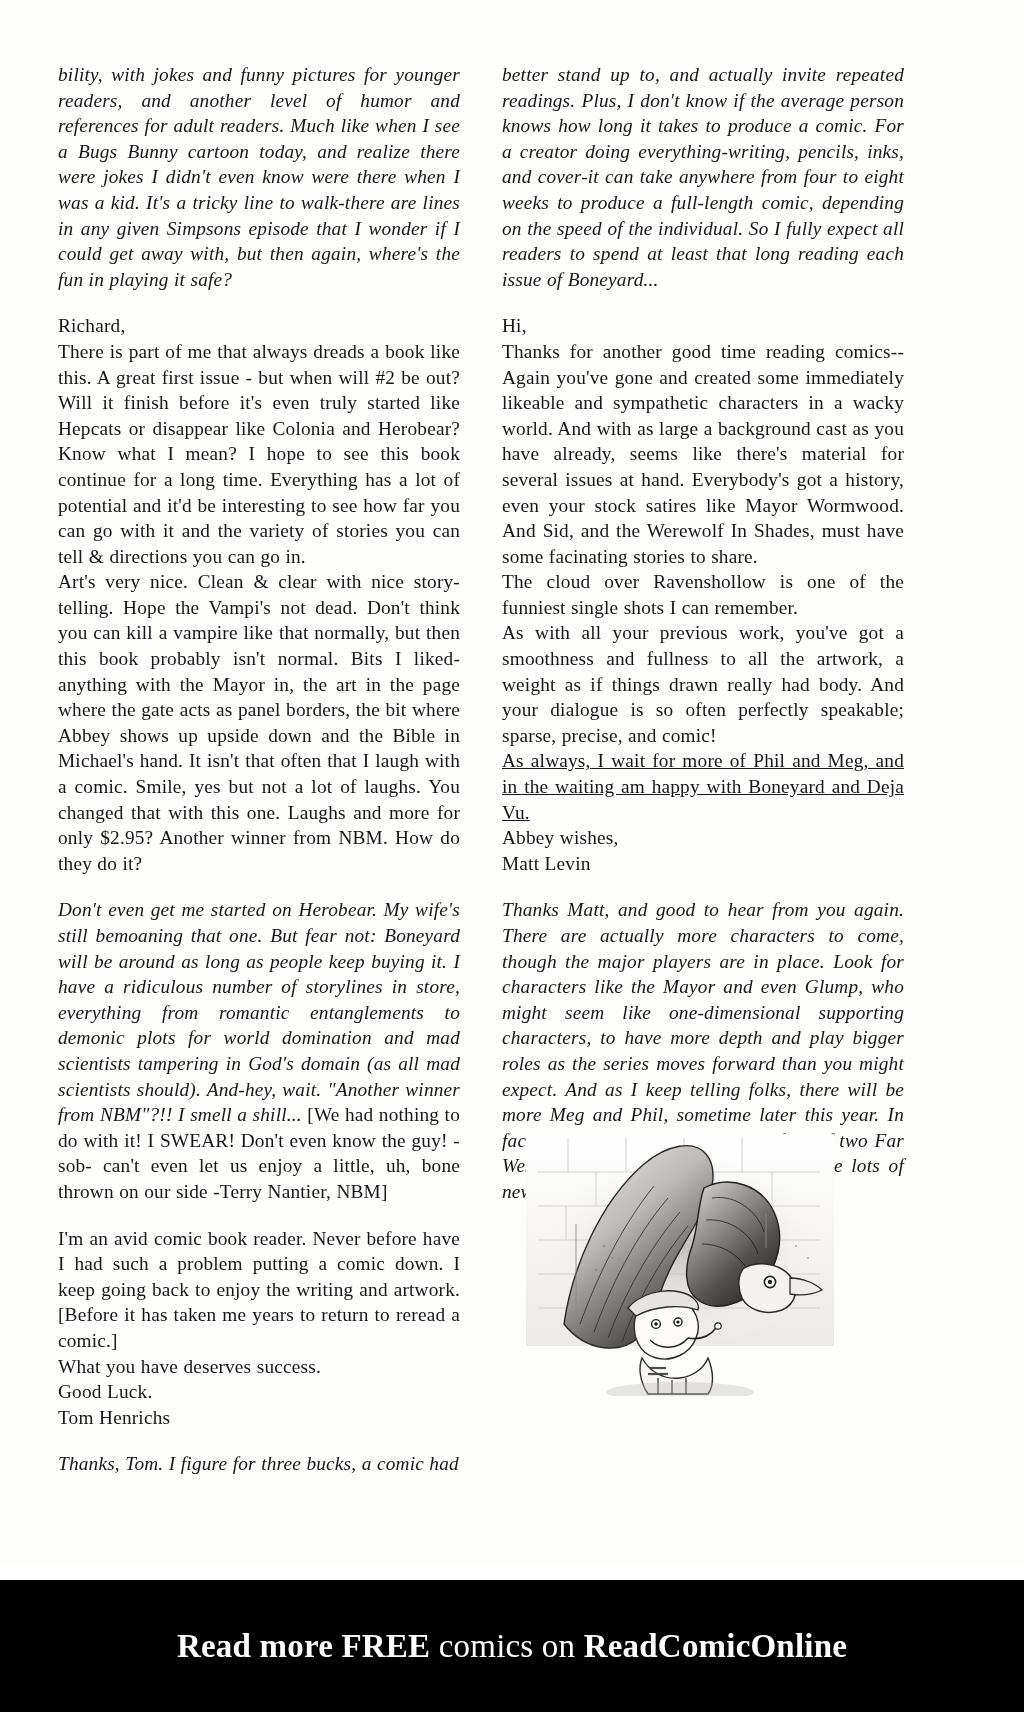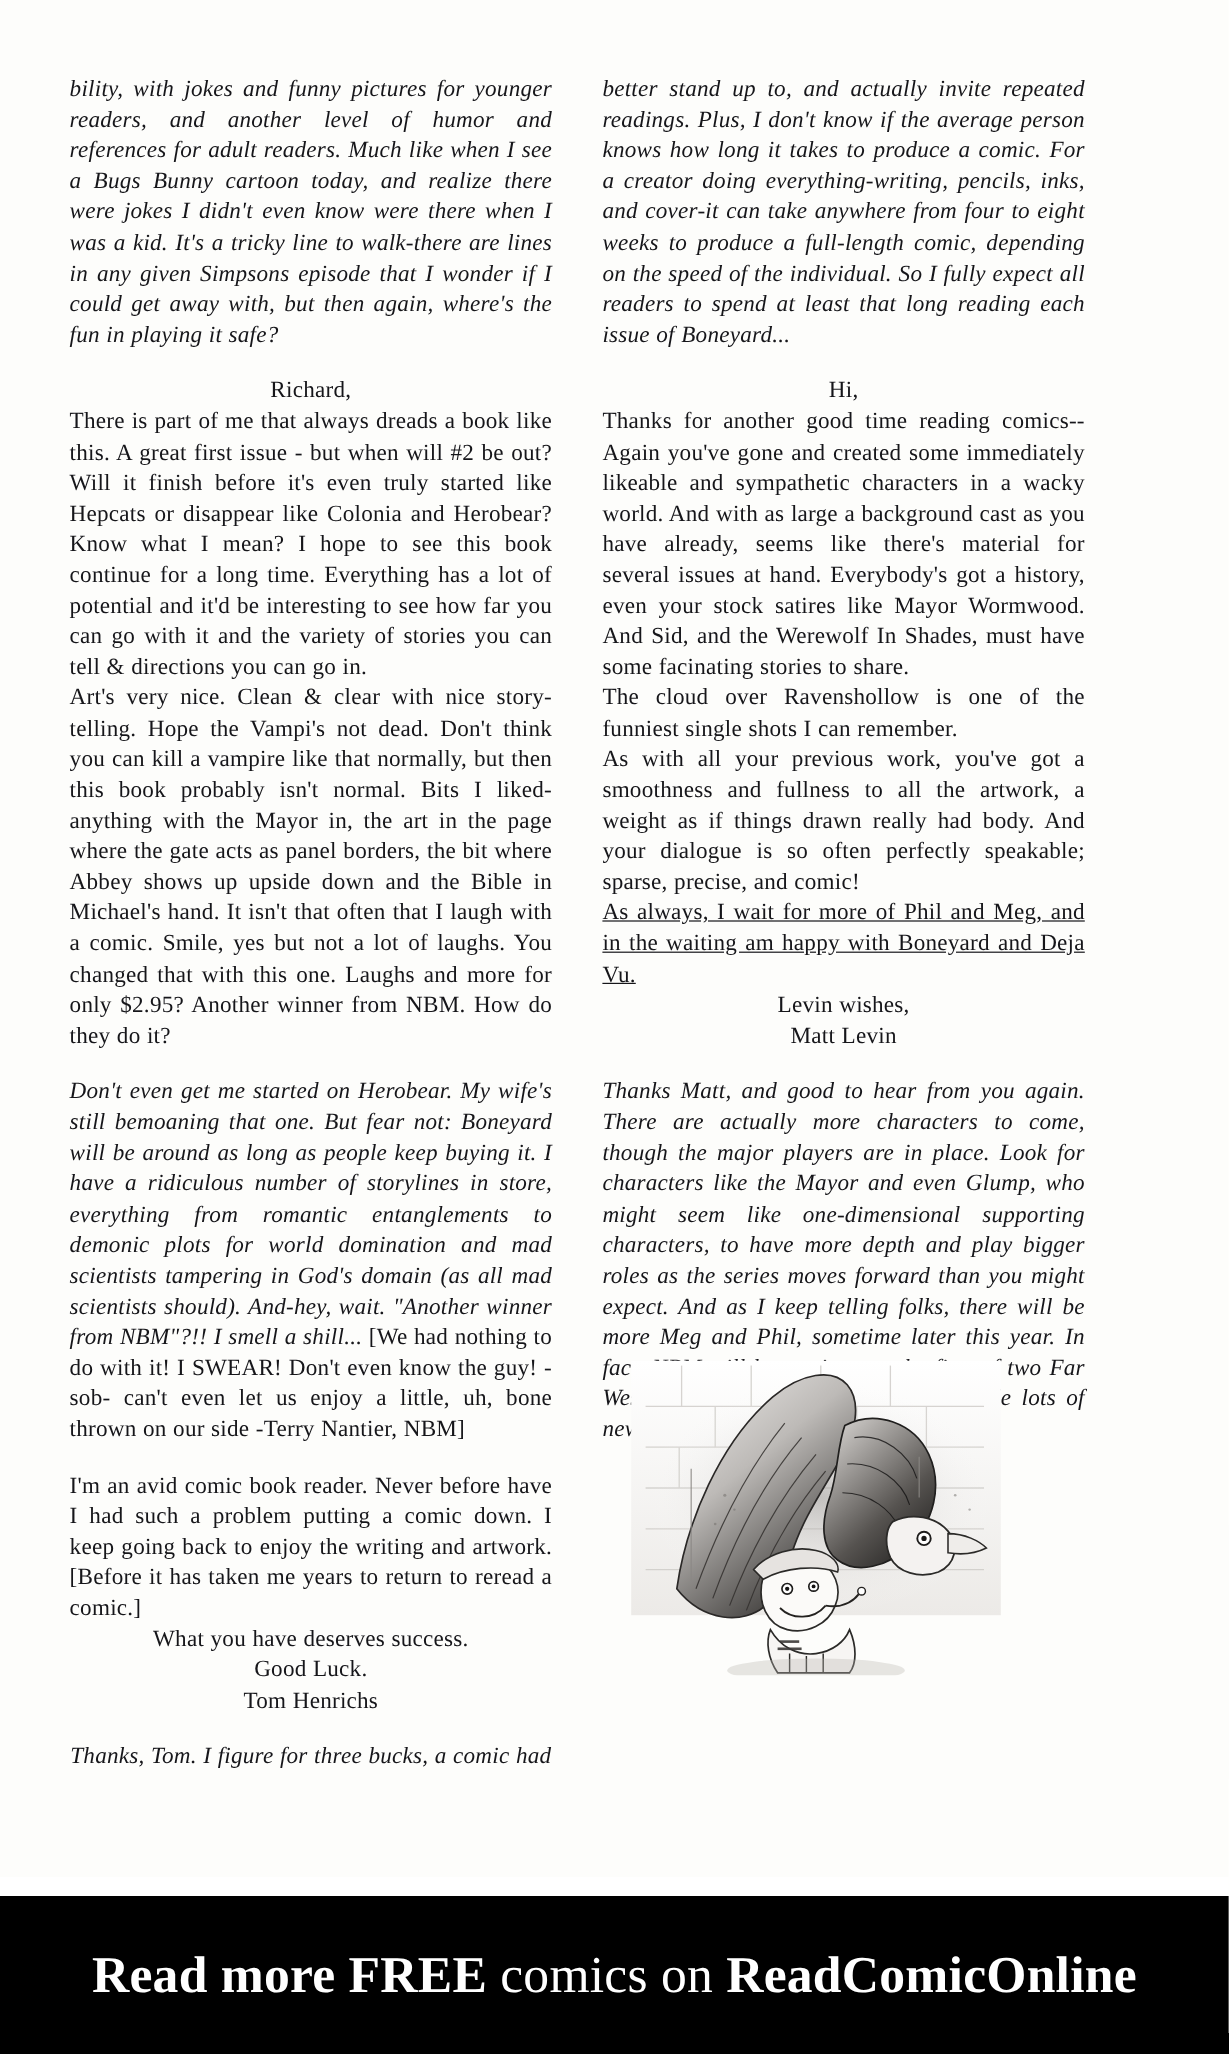--- a/index.html
+++ b/index.html
@@ -57,21 +57,21 @@
 
   .blk.italic {
     font-style: italic;
   }
 
   .blk.roman {
     font-style: normal;
   }
 
   
-  .blk.flush { text-align: center; }
+  .blk.flush { text-align: left; }
 
   .inline-roman {
     font-style: normal;
   }
 
   
   #illustration {
     position: absolute;
     left: 508px;
     top: 1128px;
@@ -88,21 +88,21 @@
     width: 1024px;
     height: 132px;
     background: #000000;
     display: flex;
     align-items: center;
     justify-content: center;
   }
   #banner-text {
     color: #ffffff;
     font-family: "Liberation Serif", "DejaVu Serif", serif;
-    font-size: 43px;
+    font-size: 33px;
     letter-spacing: 0.2px;
     white-space: nowrap;
     text-align: right;
   }
   #banner-text .b { font-weight: 700; }
   #banner-text .n { font-weight: 400; }
 
   
   #banner-gap {
     position: absolute;
@@ -153,21 +153,21 @@
       <p class="blk roman flush">Hi,</p>
 
       <p class="blk roman" style="margin-top:-21px;">Thanks for another good time reading comics-- Again you've gone and created some immediately likeable and sympathetic characters in a wacky world. And with as large a background cast as you have already, seems like there's material for several issues at hand. Everybody's got a history, even your stock satires like Mayor Wormwood. And Sid, and the Werewolf In Shades, must have some facinating stories to share.</p>
 
       <p class="blk roman" style="margin-top:-21px;">The cloud over Ravenshollow is one of the funniest single shots I can remember.</p>
 
       <p class="blk roman" style="margin-top:-21px;">As with all your previous work, you've got a smoothness and fullness to all the artwork, a weight as if things drawn really had body. And your dialogue is so often perfectly speakable; sparse, precise, and comic!</p>
 
       <p class="blk roman" style="margin-top:-21px;text-decoration:underline;">As always, I wait for more of Phil and Meg, and in the waiting am happy with Boneyard and Deja Vu.</p>
 
-      <p class="blk roman flush" style="margin-top:-21px;">Levin wishes,</p>
+      <p class="blk roman flush" style="margin-top:-21px;">Abbey wishes,</p>
 
       <p class="blk roman flush" style="margin-top:-21px;">Matt Levin</p>
 
       <p class="blk italic">Thanks Matt, and good to hear from you again. There are actually more characters to come, though the major players are in place. Look for characters like the Mayor and even Glump, who might seem like one-dimensional supporting characters, to have more depth and play bigger roles as the series moves forward than you might expect. And as I keep telling folks, there will be more Meg and Phil, sometime later this year. In fact, NBM will be putting out the first of two Far West collections this year. It will include lots of new material. so keep an eye out...</p>
 
     </div>
 
   </div>
 
   <div id="illustration">

